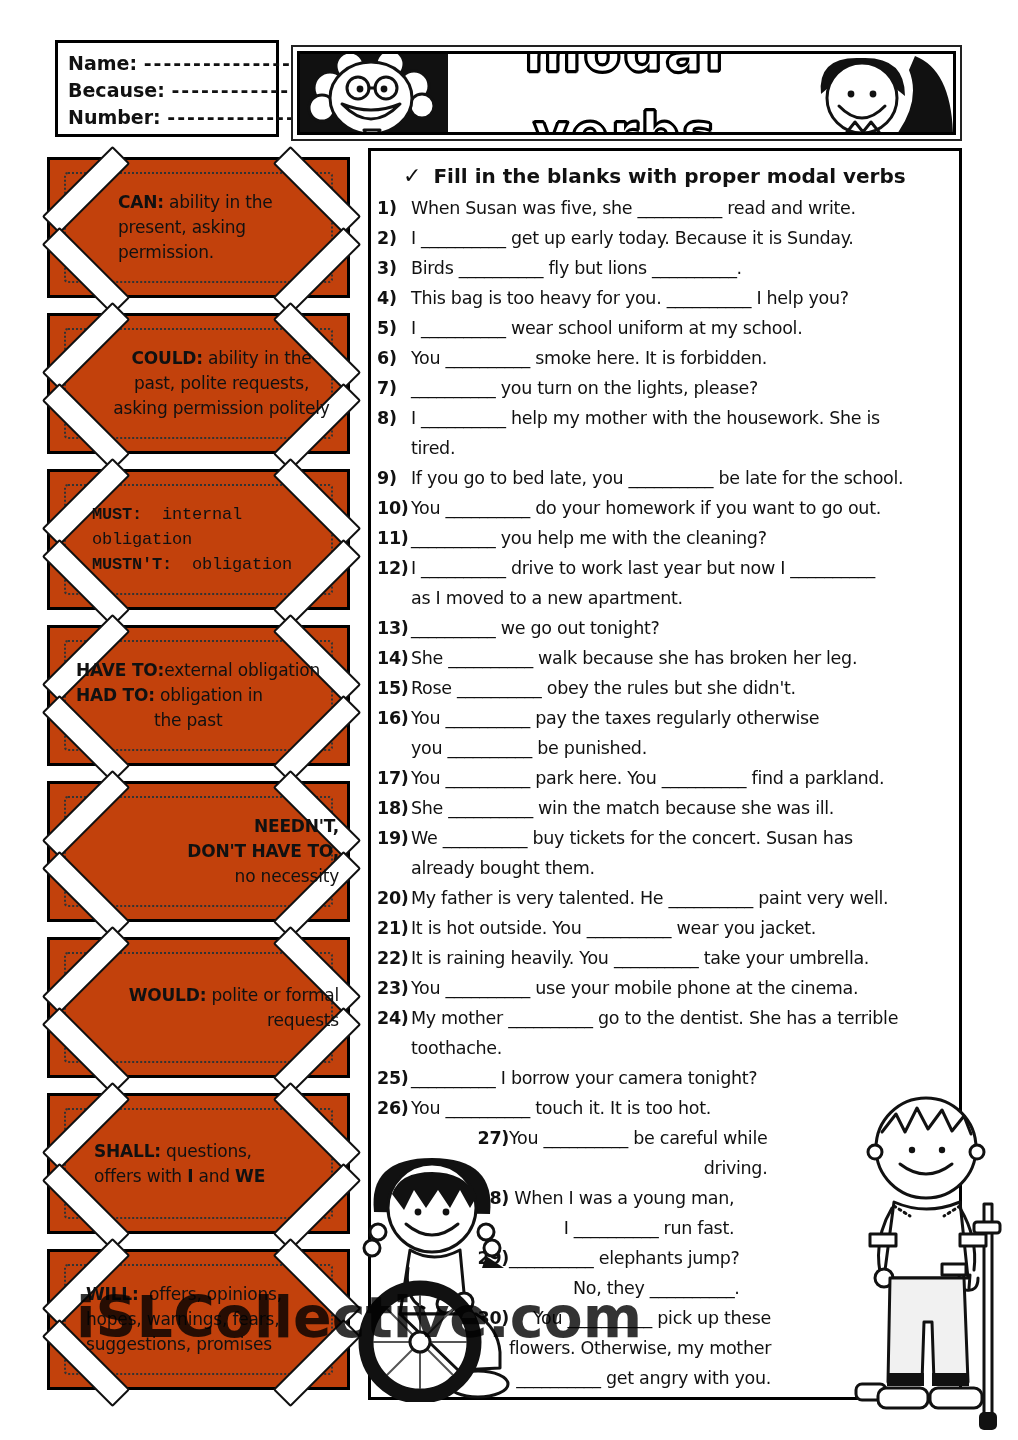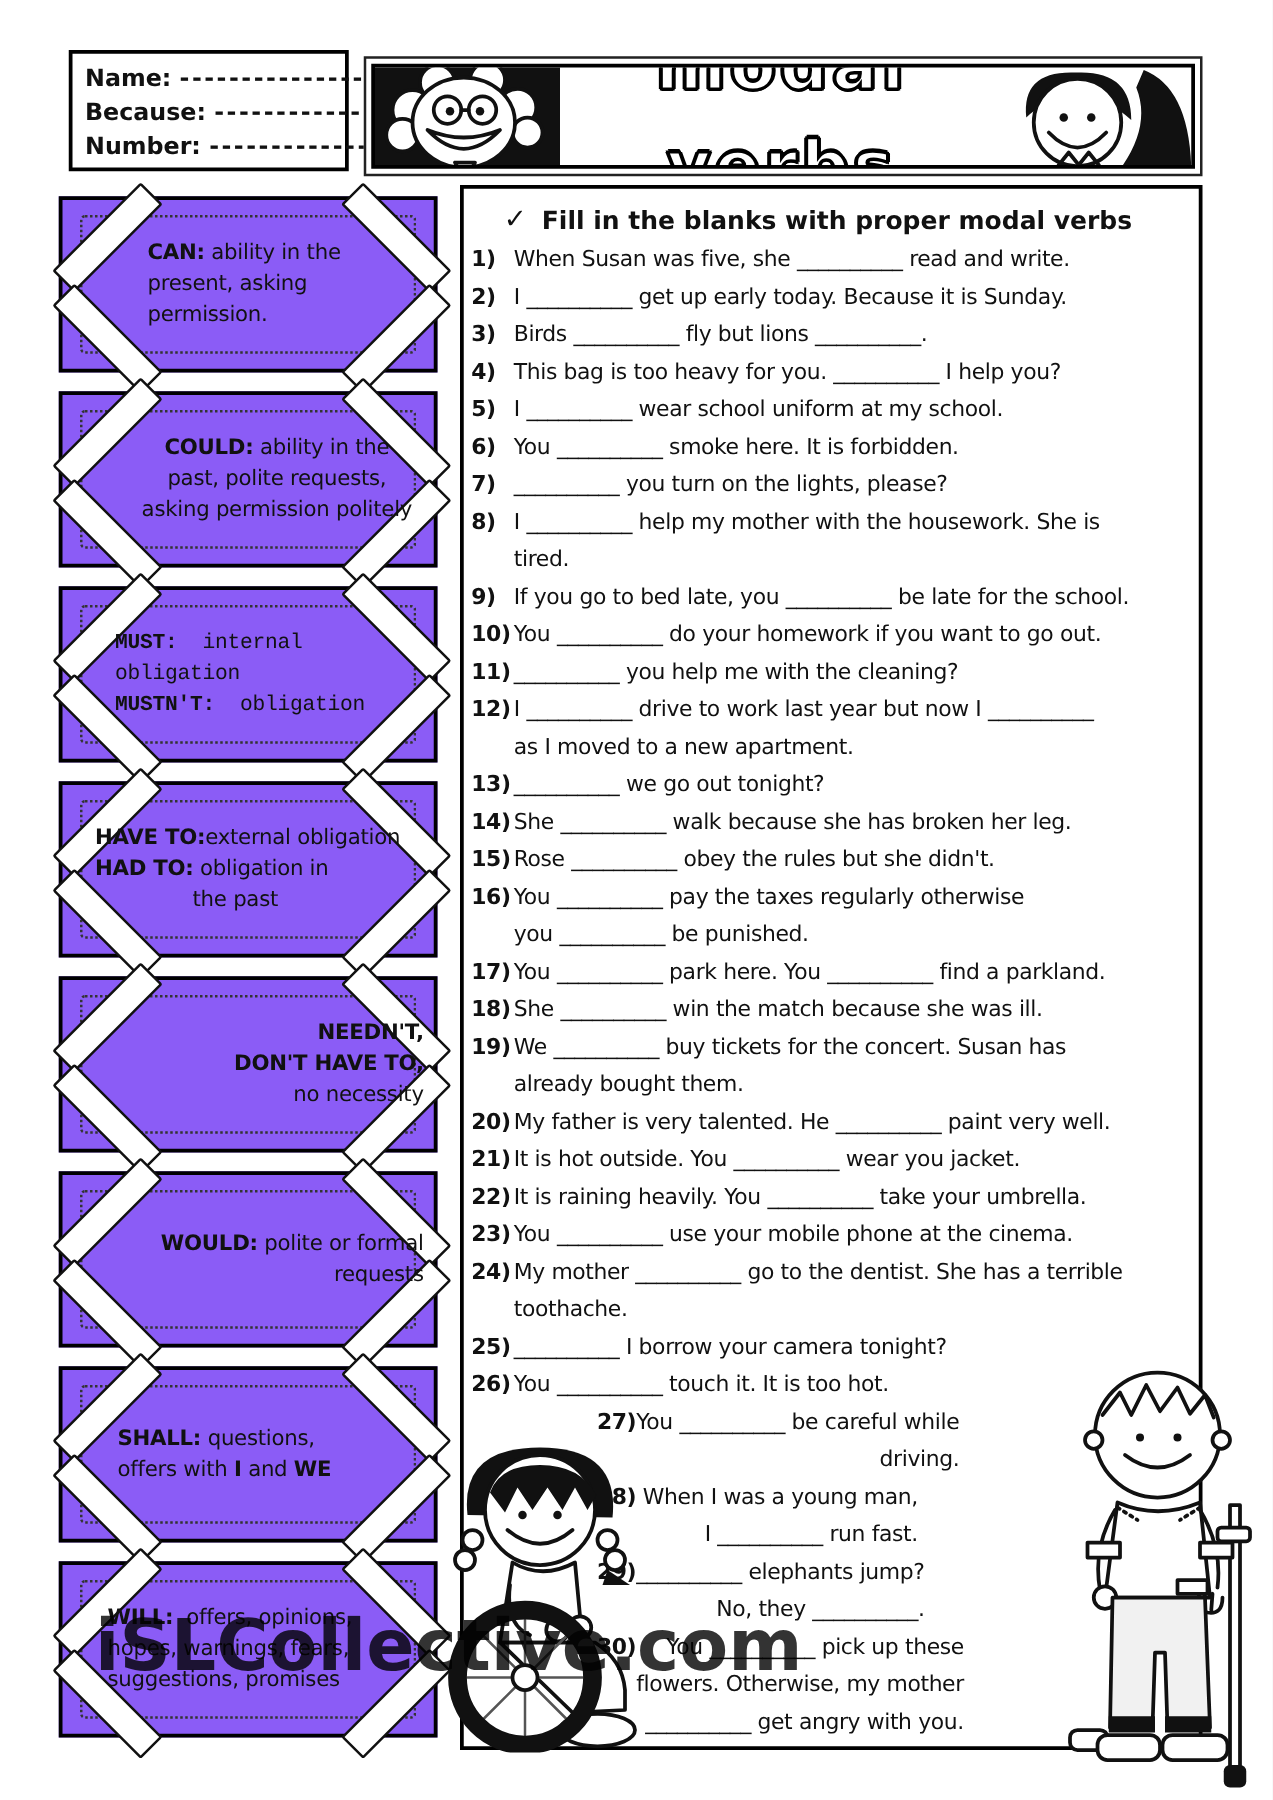--- a/index.html
+++ b/index.html
@@ -18,21 +18,21 @@
   .banner-inner{border:3px solid #000;height:100%;box-sizing:border-box;display:flex;
                 align-items:center;overflow:hidden;background:#fff;}
   .banner-title{flex:1;text-align:center;font-size:54px;font-weight:800;color:#fff;
                 -webkit-text-stroke:2.4px #000;letter-spacing:3px;line-height:80px;
                 text-shadow:2px 0 #000,-2px 0 #000,0 2px #000,0 -2px #000;}
   .banner-face{flex:0 0 auto;}
 
   
   .defs{position:absolute;left:47px;top:157px;width:303px;}
   .def-box{position:relative;height:141px;margin-bottom:15px;border:3px solid #000;
-           box-sizing:border-box;background:#8b5cf6;}
+           box-sizing:border-box;background:#c2410c;}
   .def-dotted{position:absolute;left:14px;right:14px;top:12px;bottom:12px;
               border:2px dotted #333;border-radius:4px;}
   .def-text{position:absolute;inset:10px 8px;display:flex;flex-direction:column;justify-content:center;
             font-size:17px;line-height:25px;letter-spacing:-0.2px;z-index:2;}
   .def-line{white-space:pre-wrap;}
   .def-line b{font-weight:bold;}
   .tape{position:absolute;width:96px;height:21px;background:#fff;border:2.5px solid #111;z-index:1;border-radius:2px;}
   .tape.tl{left:36px;top:30px;transform:translate(-50%,-50%) rotate(-45deg);}
   .tape.tr{left:267px;top:30px;transform:translate(-50%,-50%) rotate(45deg);}
   .tape.bl{left:36px;top:111px;transform:translate(-50%,-50%) rotate(45deg);}

